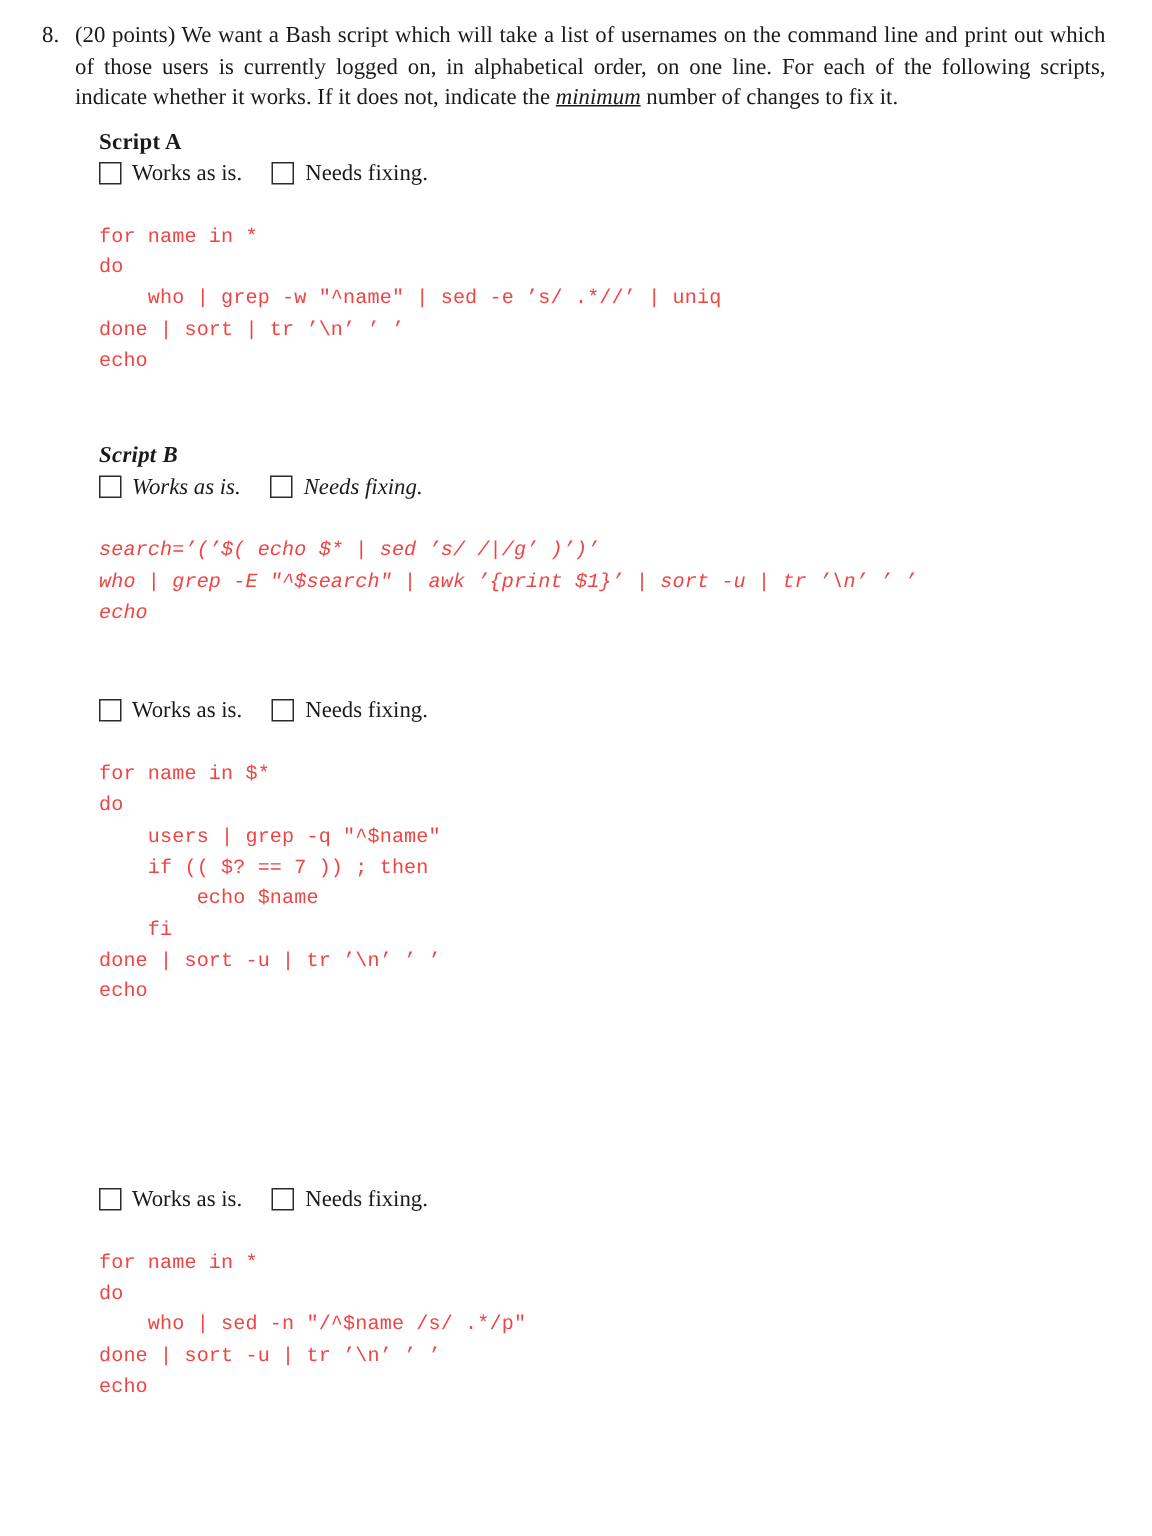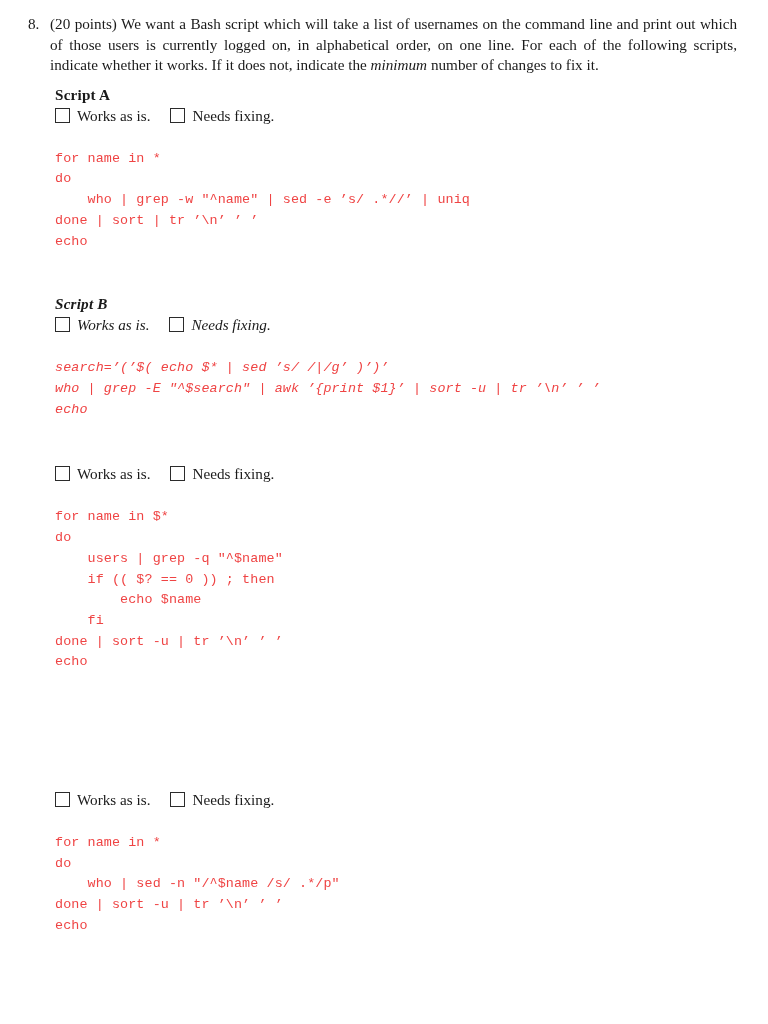--- a/index.html
+++ b/index.html
@@ -36,27 +36,27 @@
     text-align: left;
   }
   .problem-body {
     flex: 1 1 auto;
     font-size: 15.2px;
     line-height: 20.6px;
     text-align: justify;
     text-justify: inter-word;
     hyphens: none;
   }
-  .italic { font-style: italic; }
+  .italic { font-style: italic; text-decoration: underline; }
 
   
   .sections {
     margin-left: 22px;
   }
-  .section { margin: 5px; }
+  .section { margin: 16px; }
 
   .section-title {
     font-weight: bold;
     font-size: 15.2px;
     line-height: 19px;
     letter-spacing: 0.2px;
   }
 
   .choices {
     display: flex;
@@ -163,21 +163,21 @@
           <span class="choice-label">Works as is.</span>
         </label>
         <label class="choice">
           <span class="checkbox"></span>
           <span class="choice-label">Needs fixing.</span>
         </label>
       </div>
       <pre class="code">for name in $*
 do
     users | grep -q "^$name"
-    if (( $? == 0 )) ; then
+    if (( $? == 7 )) ; then
         echo $name
     fi
 done | sort -u | tr ’\n’ ’ ’
 echo</pre>
     </div>
 
     <div class="section sec-d">
       <div class="choices">
         <label class="choice">
           <span class="checkbox"></span>

